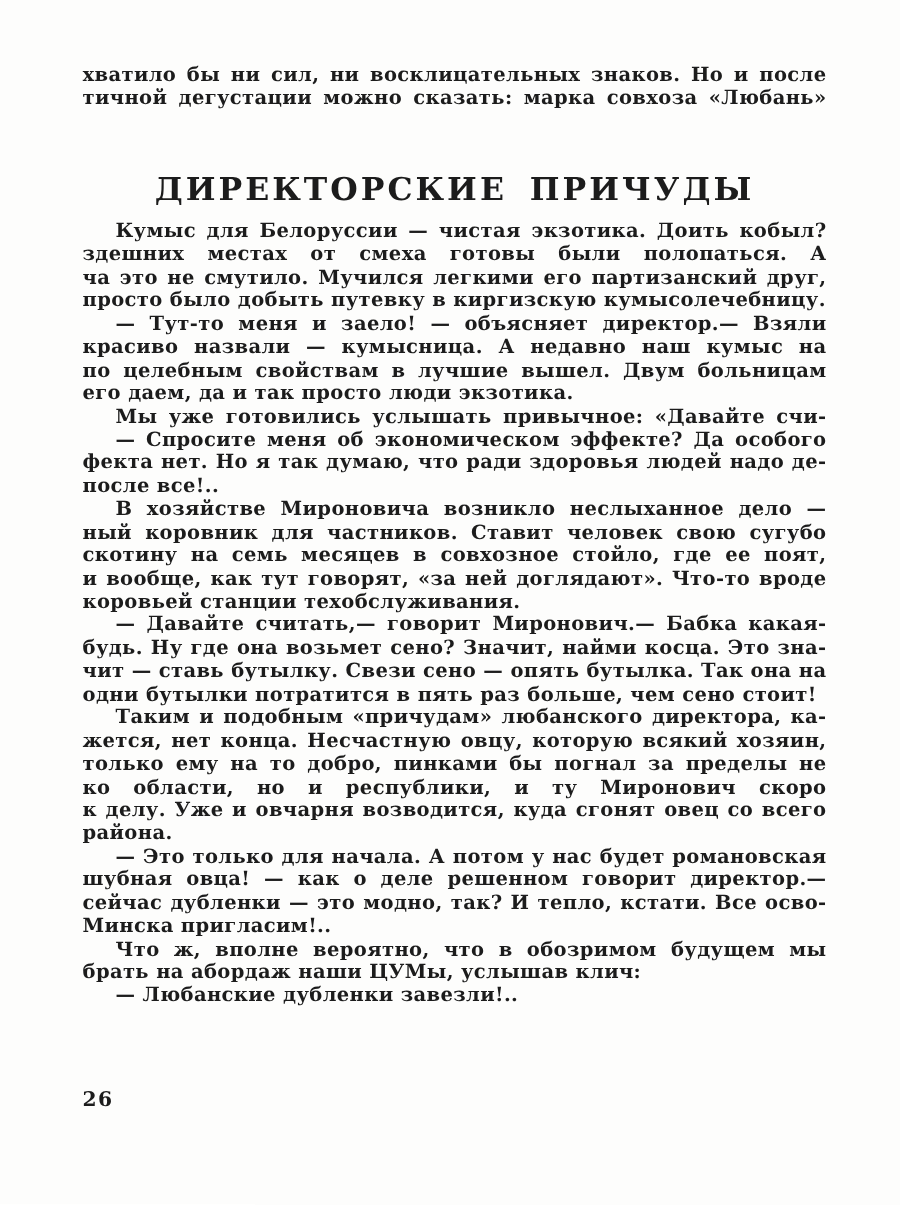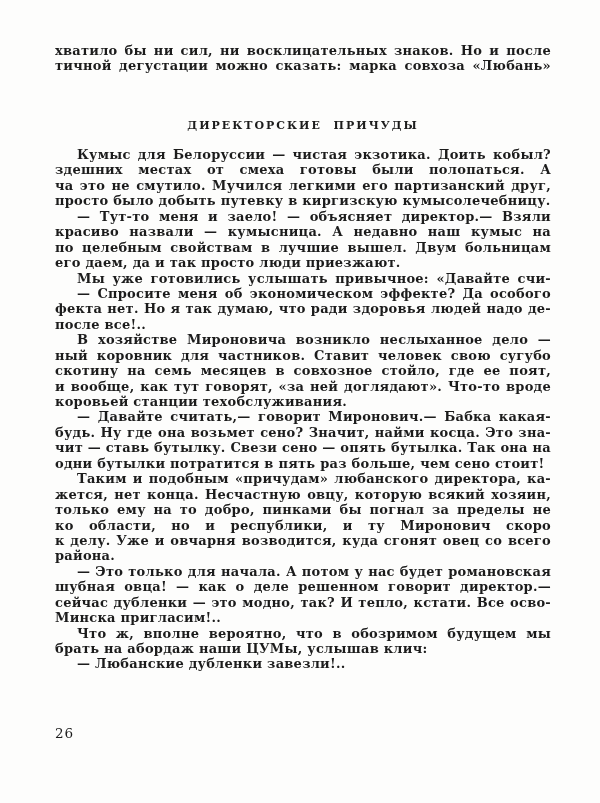--- a/index.html
+++ b/index.html
@@ -39,33 +39,33 @@
   }
   .line.indent {
     text-indent: 22px;
   }
   .heading {
     position: absolute;
     top: 117px;
     left: 55px;
     width: 496px;
     margin: 0;
-    font-size: 11px;
+    font-size: 21px;
     line-height: 18px;
     font-weight: bold;
     letter-spacing: 2px;
     word-spacing: 6px;
     text-align: center;
   }
   .page-number {
     position: absolute;
     top: 725px;
     left: 55px;
     font-size: 13.5px;
-    font-weight: normal;
+    font-weight: bold;
     letter-spacing: 1px;
   }
 </style>
 </head>
 <body>
 
 <div class="page">
 
   <div class="text-col intro-col">
       <div class="line">хватило бы ни сил, ни восклицательных знаков. Но и после час-</div>
@@ -75,21 +75,21 @@
   <h1 class="heading">ДИРЕКТОРСКИЕ ПРИЧУДЫ</h1>
 
   <div class="text-col body-col">
       <div class="line indent">Кумыс для Белоруссии — чистая экзотика. Доить кобыл? Да в</div>
       <div class="line">здешних местах от смеха готовы были полопаться. А Миронови-</div>
       <div class="line">ча это не смутило. Мучился легкими его партизанский друг, и не</div>
       <div class="line final">просто было добыть путевку в киргизскую кумысолечебницу.</div>
       <div class="line indent">— Тут-то меня и заело! — объясняет директор.— Взяли кобы-</div>
       <div class="line">красиво назвали — кумысница. А недавно наш кумыс на ВДНХ</div>
       <div class="line">по целебным свойствам в лучшие вышел. Двум больницам теперь</div>
-      <div class="line final">его даем, да и так просто люди приезжают.</div>
+      <div class="line final">его даем, да и так просто люди экзотика.</div>
       <div class="line indent">Мы уже готовились услышать привычное: «Давайте счи-</div>
       <div class="line indent">— Спросите меня об экономическом эффекте? Да особого эф-</div>
       <div class="line">фекта нет. Но я так думаю, что ради здоровья людей надо де-</div>
       <div class="line final">после все!..</div>
       <div class="line indent">В хозяйстве Мироновича возникло неслыханное дело — совхоз-</div>
       <div class="line">ный коровник для частников. Ставит человек свою сугубо личную</div>
       <div class="line">скотину на семь месяцев в совхозное стойло, где ее поят, кормят</div>
       <div class="line">и вообще, как тут говорят, «за ней доглядают». Что-то вроде</div>
       <div class="line final">коровьей станции техобслуживания.</div>
       <div class="line indent">— Давайте считать,— говорит Миронович.— Бабка какая-ни-</div>

